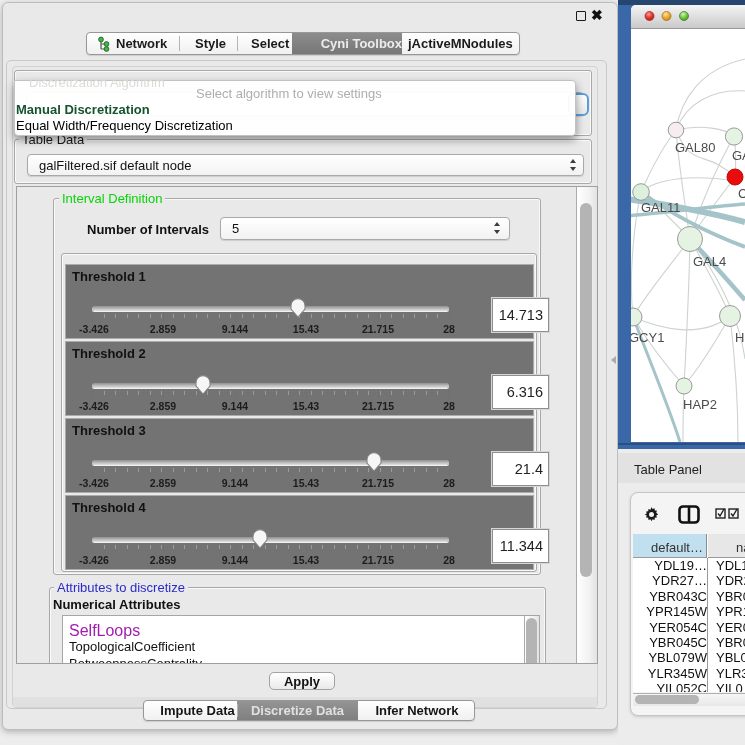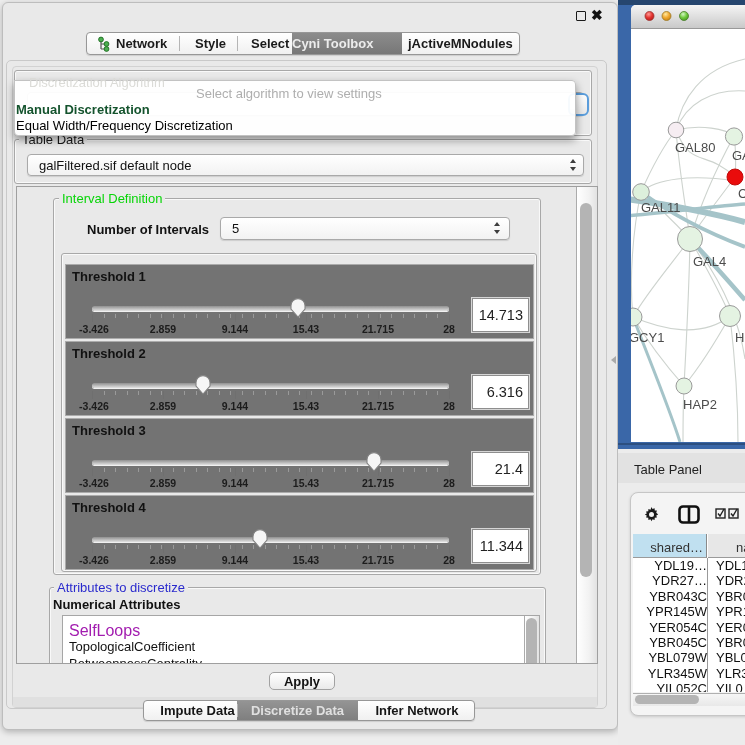--- a/index.html
+++ b/index.html
@@ -17,21 +17,21 @@
     border-bottom:1px solid #c4c4c4; border-radius:6px 6px 0 0; }
   #cptitle .t { position:absolute; left:6px; top:5px; font-size:13.5px; color:#1c1c1c; }
   #minbox { left:576px; top:11px; width:10px; height:10px; border:1.6px solid #1a1a1a; border-radius:1px; }
   #closex { left:591px; top:7px; font-size:14px; font-weight:bold; color:#111; }
 
   
   .tabbar { border:1px solid #979797; border-radius:4px;
     background:linear-gradient(#ffffff,#f0f0f0);
     box-shadow:0 1px 1px rgba(0,0,0,0.12); }
   .tabbar .tab { position:absolute; top:0; height:100%; font-size:13px; font-weight:600;
-    color:#1a1a1a; text-align:left; line-height:22px; }
+    color:#1a1a1a; text-align:right; line-height:22px; }
   .tabbar .sel { background:linear-gradient(#8c8c8c,#777777); color:#ececec; }
   .tabbar .div { position:absolute; top:3px; bottom:3px; width:1px; background:#b5b5b5; }
 
   
   .group { border:1px solid #a8a8a8; border-radius:3px;
     box-shadow:inset 0 0 0 1px rgba(255,255,255,0.7); }
   .gtitle { position:absolute; font-size:13px; background:#e9e9e9; padding:0 3px; line-height:13px; }
 
   
   .combo { background:linear-gradient(#ffffff,#f2f2f2); border:1px solid #a9a9a9;
@@ -44,21 +44,21 @@
   
   .tpanel { left:64px; width:469px; height:75px; border:1px solid #ababab; background:#737373; }
   .tpanel .name { position:absolute; left:6px; top:4px; font-size:13px; font-weight:bold; color:#111; }
   .track { position:absolute; left:26px; top:41px; width:357px; height:4.5px; border-radius:2.5px;
     background:linear-gradient(#909090,#e2e2e2); box-shadow:0 1px 0 rgba(255,255,255,0.9); }
   .minor { position:absolute; left:26px; top:49px; width:358px; height:4px;
     background:repeating-linear-gradient(to right,#9a9a9a 0 1px,transparent 1px 11.516px); }
   .major { position:absolute; top:49px; width:1px; height:8px; background:#6f6f6f; }
   .tlab  { position:absolute; top:58px; font-size:10.5px; font-weight:bold; color:#1c1c1c; transform:translateX(-50%); }
   .thumb { position:absolute; top:33px; width:16px; height:20px; }
-  .vbox { position:absolute; left:406px; top:33px; width:57px; height:34px; background:#fff;
+  .vbox { position:absolute; left:426px; top:33px; width:57px; height:34px; background:#fff;
     border:1px solid #8e8e8e; box-shadow:0 0 0 1px #d6d6d6; font-size:14.5px; color:#222;
     text-align:right; padding:8px 5px 12px 0; }
 
   
   .sbtrack { background:linear-gradient(to right,#ffffff,#f2f2f2 60%,#e2e2e2); border-left:1px solid #ababab; }
   .sbthumb { background:#b4b4b4; border-radius:6px; }
 
   
   .btab { position:absolute; top:0; height:100%; font-size:13px; font-weight:600; color:#161616;
     text-align:center; line-height:20px; }
@@ -345,21 +345,21 @@
   <svg class="abs" style="left:715px; top:508px;" width="26" height="11" viewBox="0 0 26 11">
     <rect x="1" y="1" width="9" height="9" fill="none" stroke="#222" stroke-width="1.4"></rect>
     <path d="M3 5.5 l2 2.5 4-7" fill="none" stroke="#222" stroke-width="1.4"></path>
     <rect x="14" y="1" width="9" height="9" fill="none" stroke="#222" stroke-width="1.4"></rect>
     <path d="M16 5.5 l2 2.5 4-7" fill="none" stroke="#222" stroke-width="1.4"></path>
   </svg>
 
   <div class="abs" style="left:633px; top:534px; width:112px; height:158px; background:#fff; overflow:hidden;">
     <div style="position:absolute; left:0; top:0; width:74px; height:24px; background:#c0e0f0;
          border-right:1px solid #8a8a8a; border-bottom:1px solid #9a9a9a; text-align:right;
-         font-size:13px; color:#333; line-height:27px; padding-right:3px;">shared…</div>
+         font-size:13px; color:#333; line-height:27px; padding-right:3px;">default…</div>
     <div style="position:absolute; left:75px; top:0; width:60px; height:24px; background:#e7e7e7;
          border-bottom:1px solid #9a9a9a; font-size:13px; color:#333; line-height:27px; padding-left:28px;">na</div>
     <div style="position:absolute; left:74px; top:24px; width:1px; height:140px; background:#999;"></div>
     <div style="position:absolute; left:0; top:24px; width:74px; text-align:right; font-size:13px; color:#111; line-height:15.4px;">
       YDL19…<br>YDR27…<br>YBR043C<br>YPR145W<br>YER054C<br>YBR045C<br>YBL079W<br>YLR345W<br>YIL052C</div>
     <div style="position:absolute; left:83px; top:24px; font-size:13px; color:#111; line-height:15.4px;">
       YDL1<br>YDR2<br>YBR0<br>YPR1<br>YER0<br>YBR0<br>YBL0<br>YLR3<br>YIL0</div>
     <div style="position:absolute; left:0; top:159px; height:0;"></div>
   </div>
   <div class="abs" style="left:633px; top:693px; width:112px; height:13px; background:linear-gradient(#f6f6f6,#e8e8e8); border-top:1px solid #b0b0b0;"></div>

